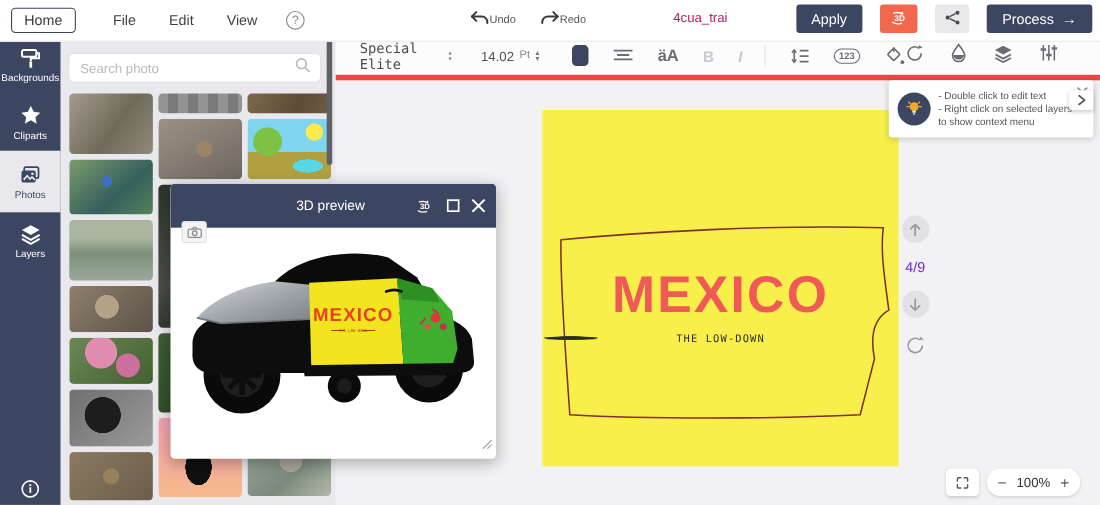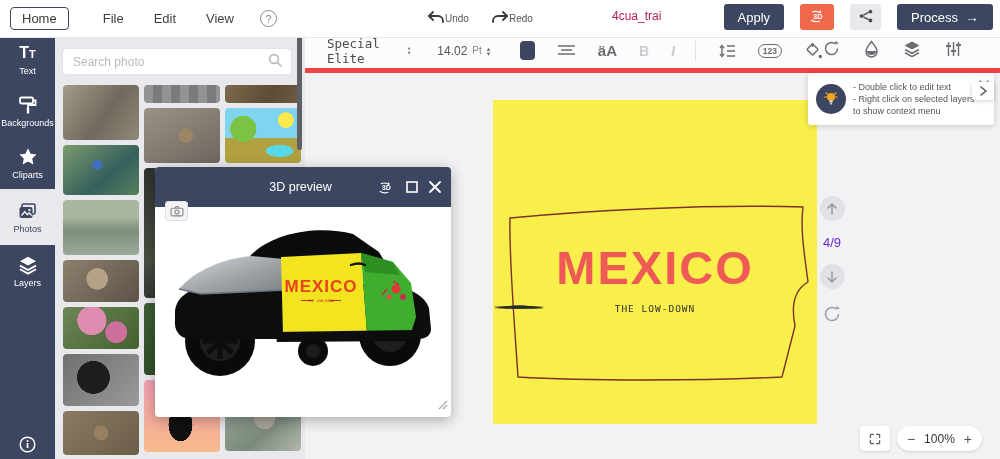--- a/index.html
+++ b/index.html
@@ -190,26 +190,20 @@
         <span>Process</span>
         <span class="proc-arrow">→</span>
       </button>
     </div>
   </div>
 
   <div class="sidebar">
     <div>
         <div class="sb-item">
           <span class="sb-icon">
-            <span style="font-weight:800;font-size:16px;">T<span style="font-size:11px;">T</span></span>
-          </span>
-          <span class="sb-label">Text</span>
-        </div>
-        <div class="sb-item">
-          <span class="sb-icon">
             <svg width="20" height="20" viewBox="0 0 20 20">
               <rect x="2" y="2.5" width="13" height="6" rx="1.5" fill="none" stroke="currentColor" stroke-width="1.8"></rect>
               <path d="M15 5.5 h2.5 v4.5 h-7.5 v3" fill="none" stroke="currentColor" stroke-width="1.8"></path>
               <rect x="8.8" y="13" width="2.4" height="5.5" fill="currentColor"></rect>
             </svg>
           </span>
           <span class="sb-label">Backgrounds</span>
         </div>
         <div class="sb-item">
           <span class="sb-icon">

